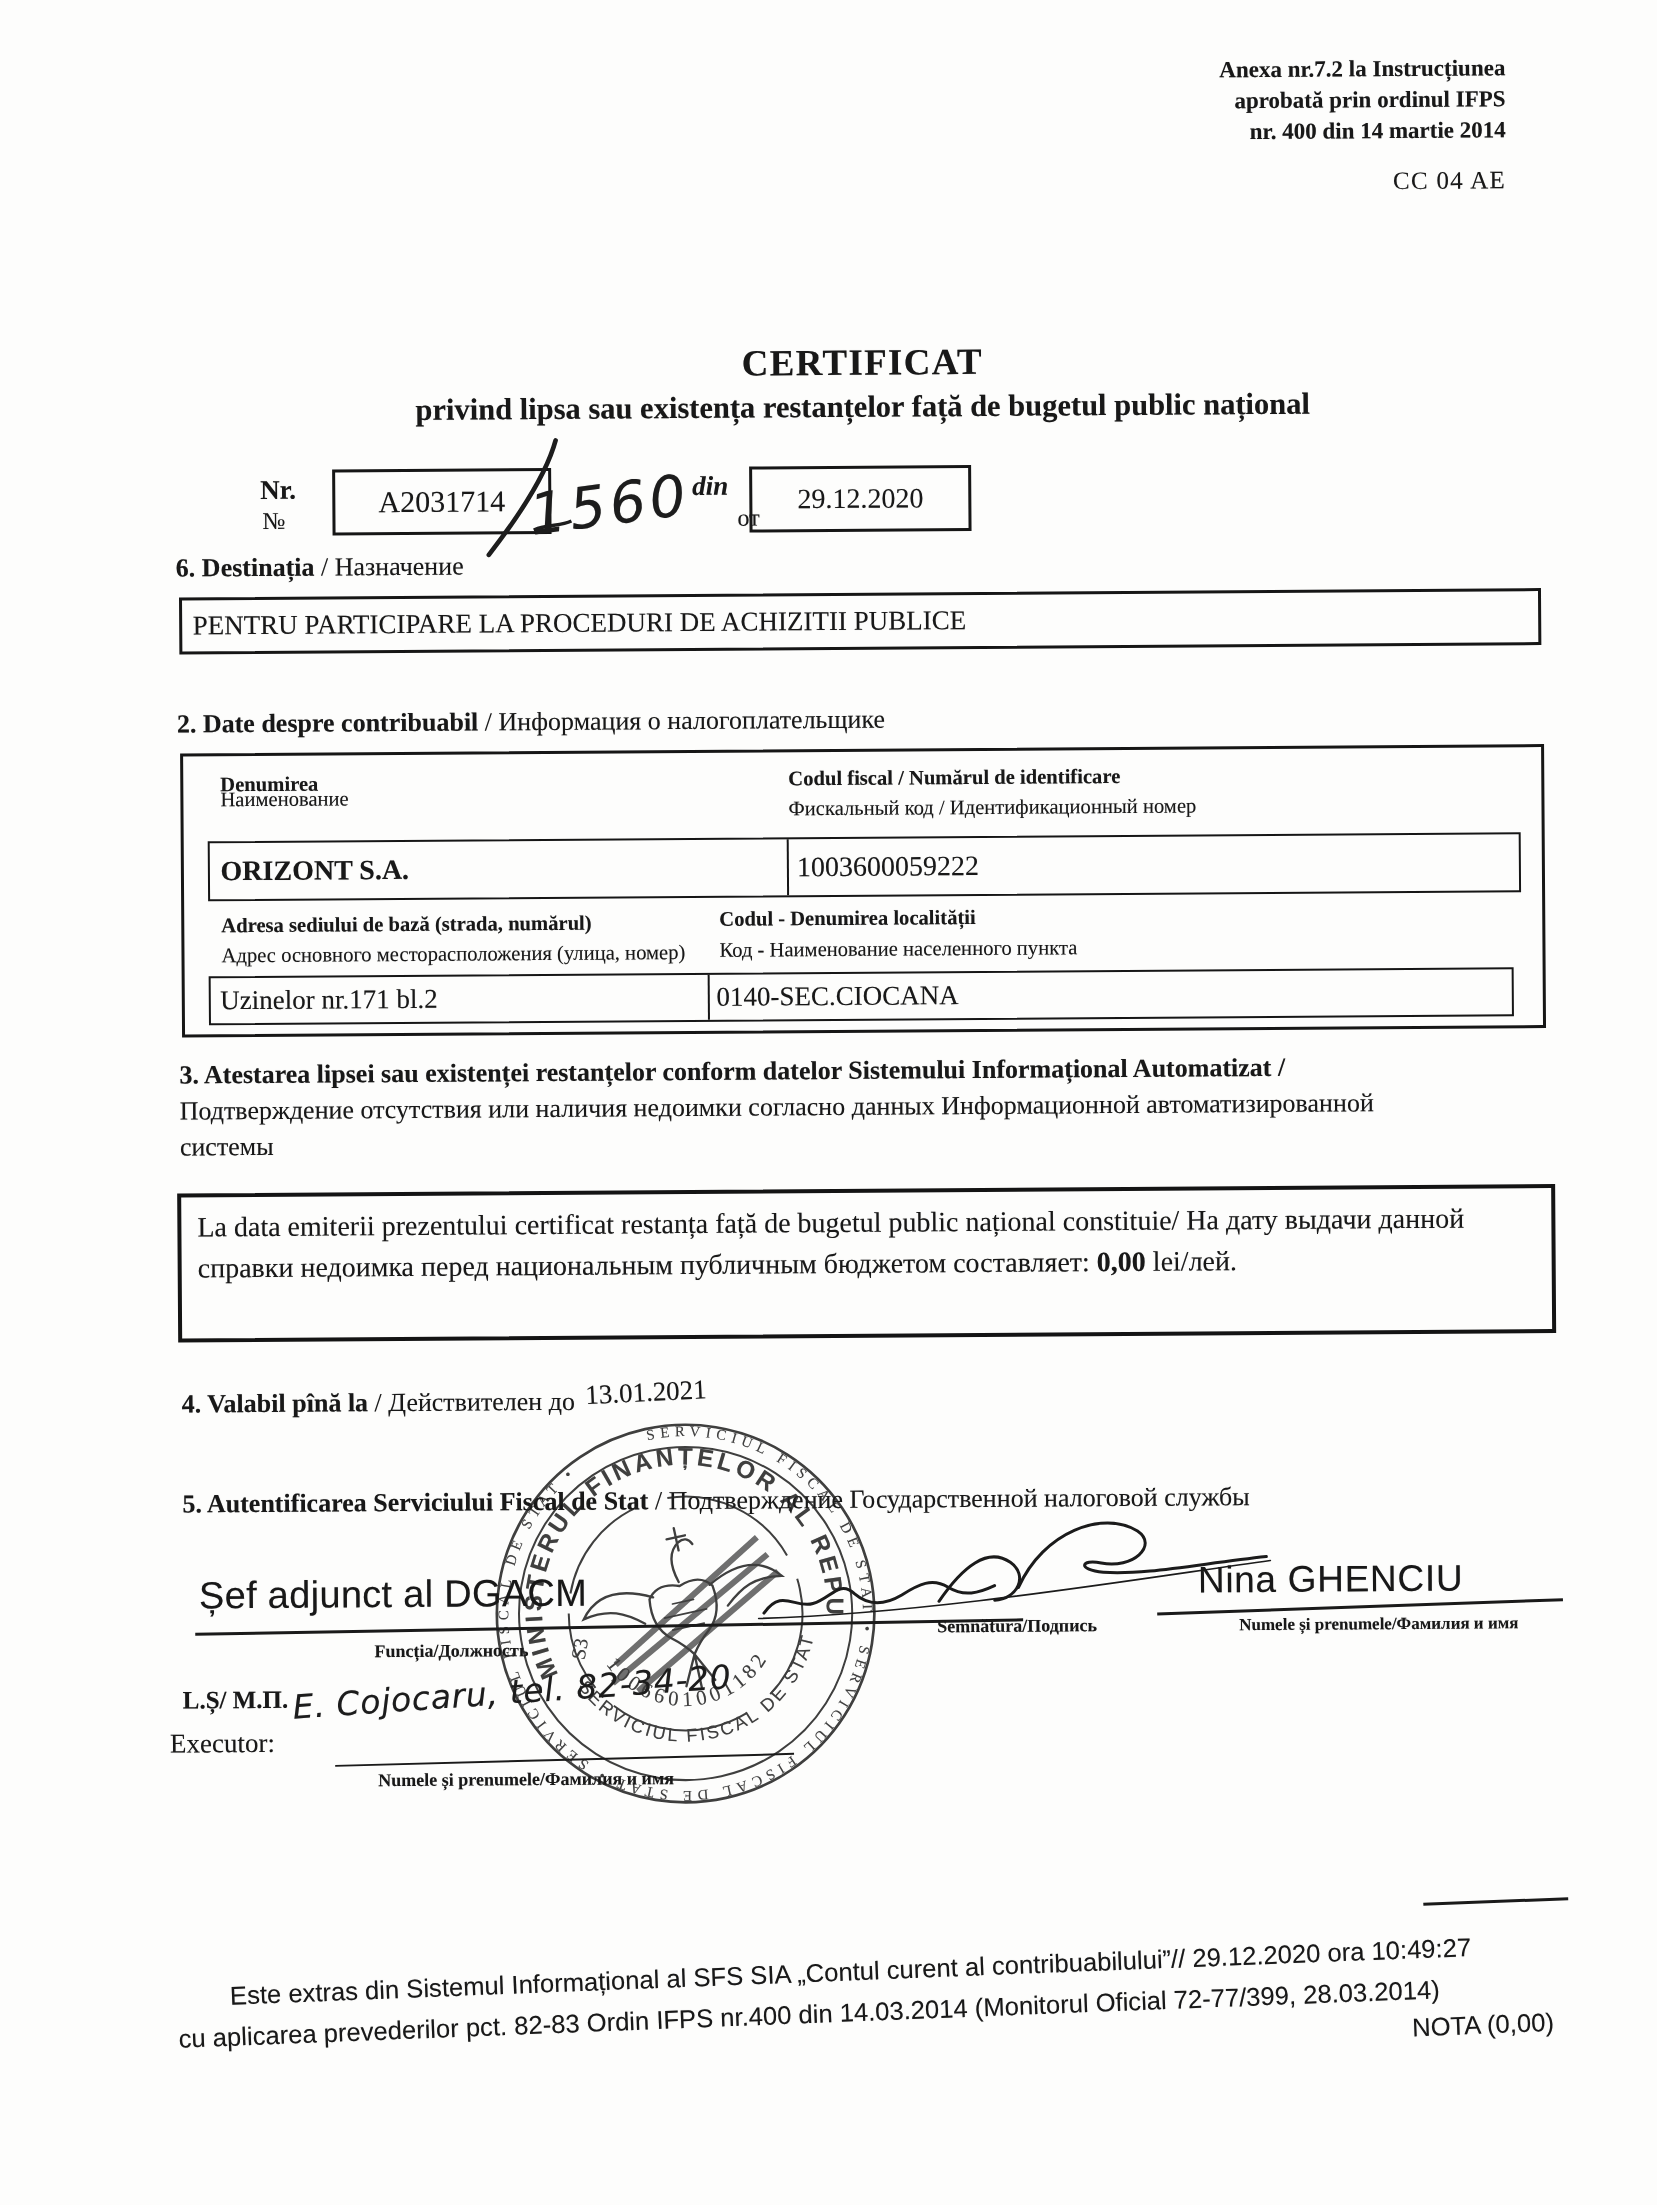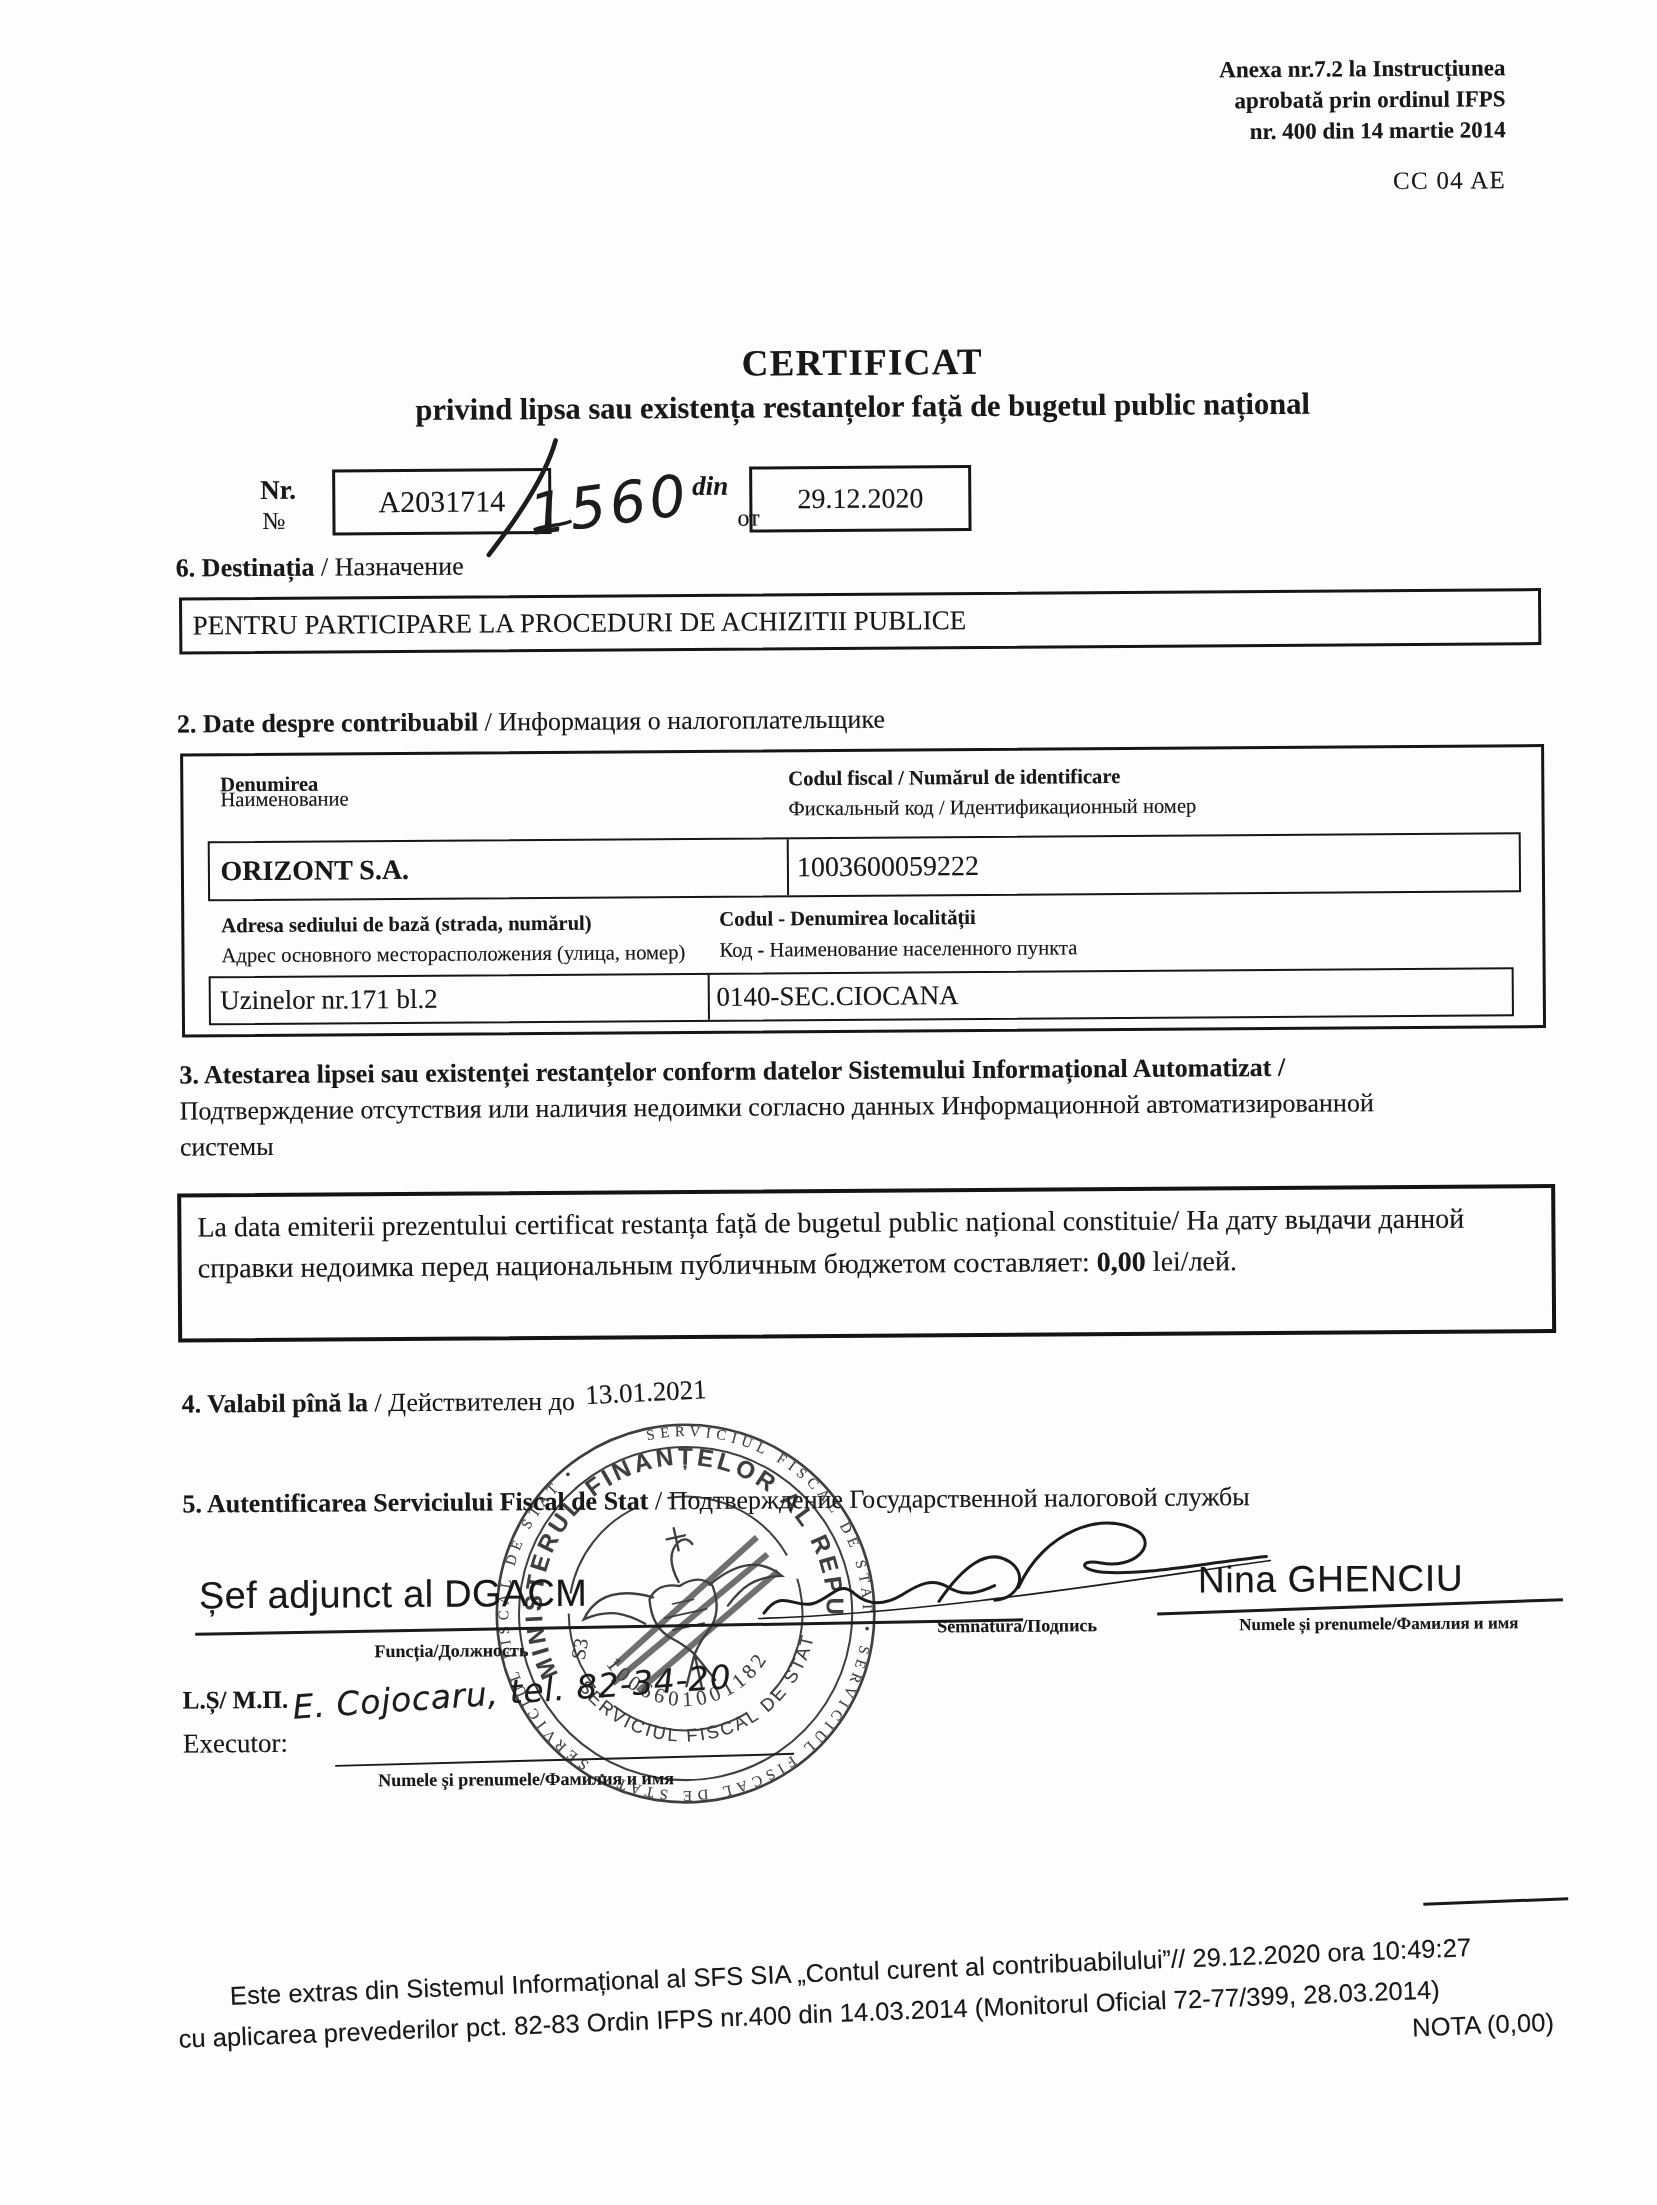--- a/index.html
+++ b/index.html
@@ -163,21 +163,21 @@
       <path stroke-width="2.5" d="M 40,176 C 300,170 600,122 812,94"></path>
     </g>
   </svg>
 
   <div class="abs sans" style="left:1193px;top:1562px;font-size:37px;letter-spacing:0.7px;">Nina GHENCIU</div>
   <div class="abs line" style="left:1152px;top:1609px;width:406px;height:2.7px;transform:rotate(-1.6deg);"></div>
   <span class="abs smalllbl" style="left:1234px;top:1618px;font-size:17px;">Numele și prenumele/Фамилия и имя</span>
 
   <span class="abs b" style="left:177px;top:1682px;font-size:25px;">L.Ș/ М.П.</span>
   <div class="abs hw" style="left:287px;top:1684px;font-size:33px;letter-spacing:0.7px;transform:rotate(-3.6deg);transform-origin:left center;white-space:nowrap;">E. Cojocaru, tel. 82-34-20</div>
-  <span class="abs" style="left:177px;top:1724px;font-size:27px;">Executor:</span>
+  <span class="abs" style="left:164px;top:1724px;font-size:27px;">Executor:</span>
   <div class="abs line" style="left:329px;top:1757px;width:459px;height:2.3px;transform:rotate(-1.1deg);"></div>
   <span class="abs smalllbl" style="left:372px;top:1767px;">Numele și prenumele/Фамилия и имя</span>
 
   <div class="abs" style="left:0;top:1906px;width:1658px;height:199px;transform:rotate(-1.85deg);">
     <div class="abs line" style="left:1419px;top:20px;width:145px;height:3.3px;"></div>
     <div class="abs sans" style="left:223px;top:52px;font-size:25.6px;white-space:nowrap;">Este extras din Sistemul Informațional al SFS SIA „Contul curent al contribuabilului”// 29.12.2020 ora 10:49:27</div>
     <div class="abs sans" style="left:170px;top:93px;font-size:25.6px;white-space:nowrap;">cu aplicarea prevederilor pct. 82-83 Ordin IFPS nr.400 din 14.03.2014 (Monitorul Oficial 72-77/399, 28.03.2014)</div>
     <div class="abs sans" style="left:1403px;top:130px;font-size:25.6px;white-space:nowrap;">NOTA (0,00)</div>
   </div>
 

